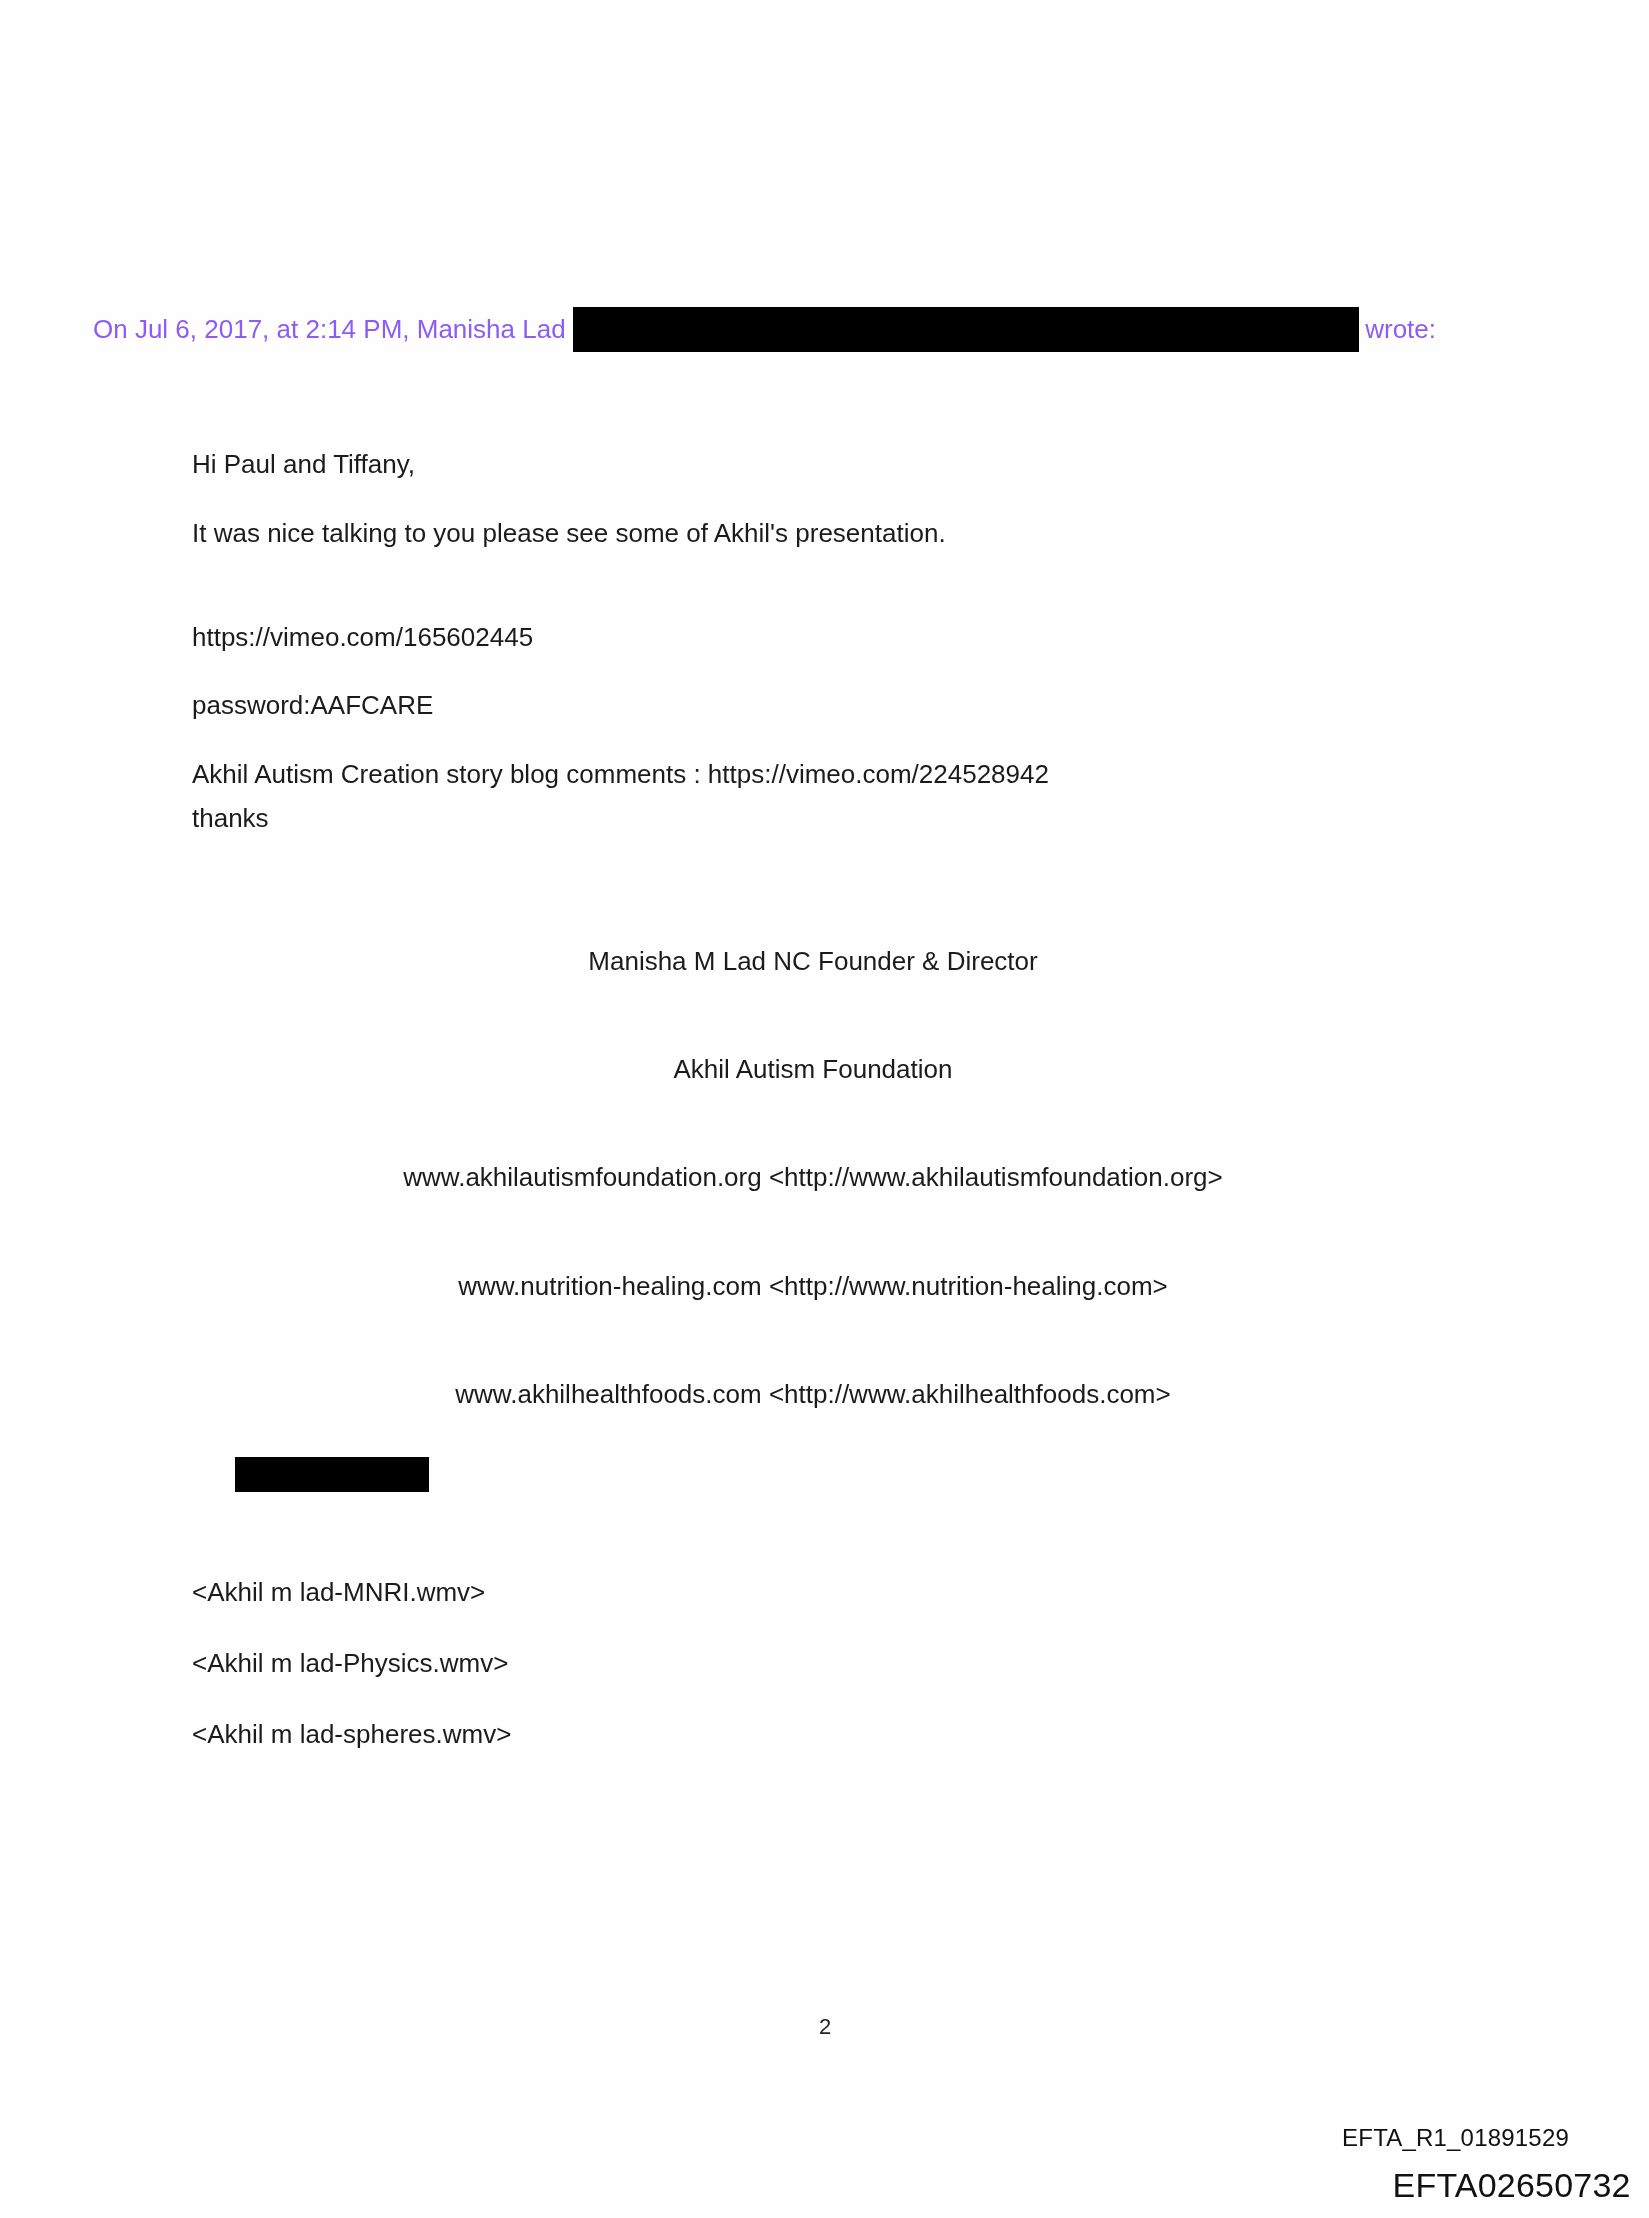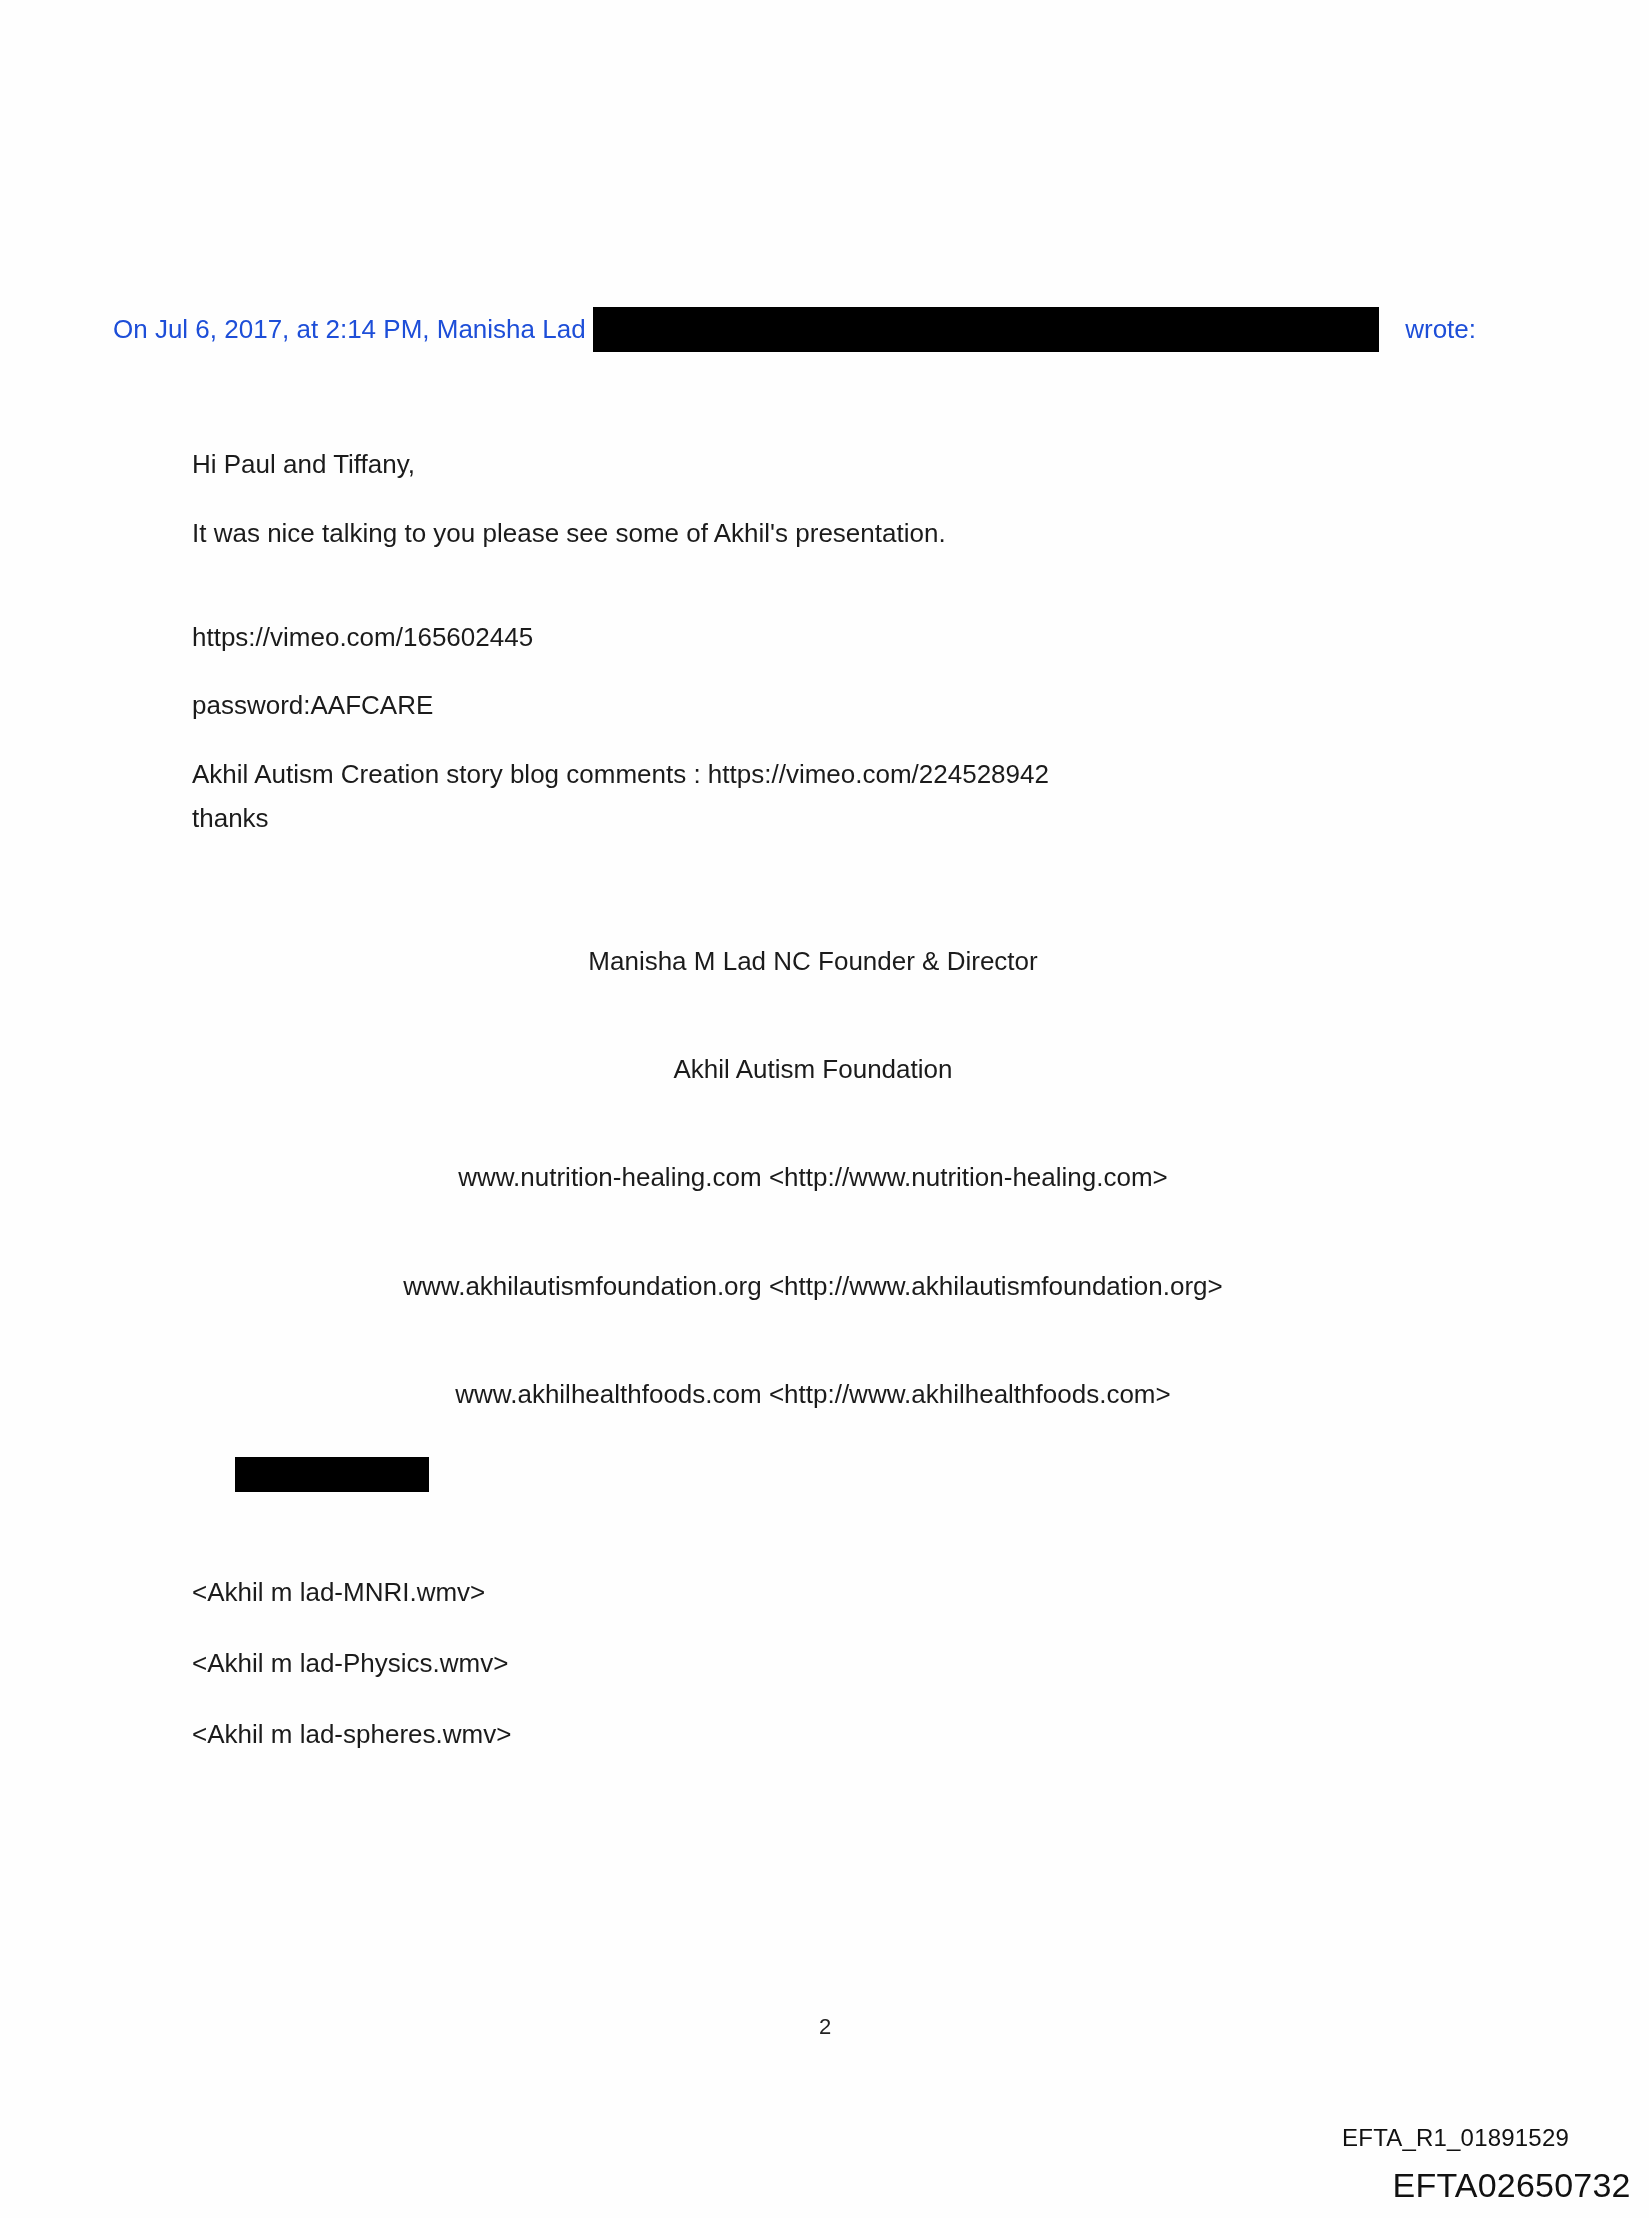--- a/index.html
+++ b/index.html
@@ -27,22 +27,21 @@
     left: 93px;
     top: 307px;
     width: 1388px;
     display: flex;
     align-items: center;
     font-size: 26px;
     line-height: 1.25;
     white-space: pre;
   }
   .header-line .seg {
-    color: #1d4ed8;
-    margin-left: 20px;
+    color: #8b5cf6;
   }
   .redaction {
     background: #000000;
     display: inline-block;
   }
   .redaction-header {
     height: 45px;
     width: 786px;
     margin: 0 5.8px 0 7.8px;
     vertical-align: middle;
@@ -144,22 +143,22 @@
     <p class="para">https://vimeo.com/165602445</p>
 
     <p class="para">password:AAFCARE</p>
 
     <p class="para tight">Akhil Autism Creation story blog comments : https://vimeo.com/224528942</p>
     <p class="para">thanks</p>
 
     <div class="sig-block">
       <span class="sig-line">Manisha M Lad NC Founder &amp; Director</span>
       <span class="sig-line">Akhil Autism Foundation</span>
+      <span class="sig-line">www.akhilautismfoundation.org &lt;http://www.akhilautismfoundation.org&gt;</span>
       <span class="sig-line">www.nutrition-healing.com &lt;http://www.nutrition-healing.com&gt;</span>
-      <span class="sig-line">www.akhilautismfoundation.org &lt;http://www.akhilautismfoundation.org&gt;</span>
       <span class="sig-line">www.akhilhealthfoods.com &lt;http://www.akhilhealthfoods.com&gt;</span>
       <span class="redaction redaction-sig"></span>
     </div>
 
     <div class="attachments">
       <p class="attachment">&lt;Akhil m lad-MNRI.wmv&gt;</p>
       <p class="attachment">&lt;Akhil m lad-Physics.wmv&gt;</p>
       <p class="attachment">&lt;Akhil m lad-spheres.wmv&gt;</p>
     </div>
 

